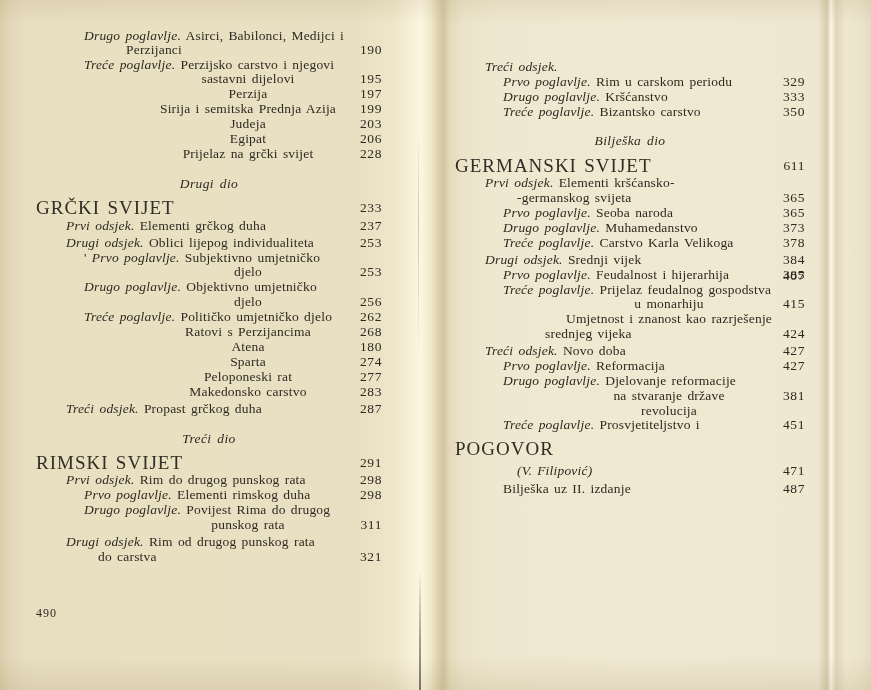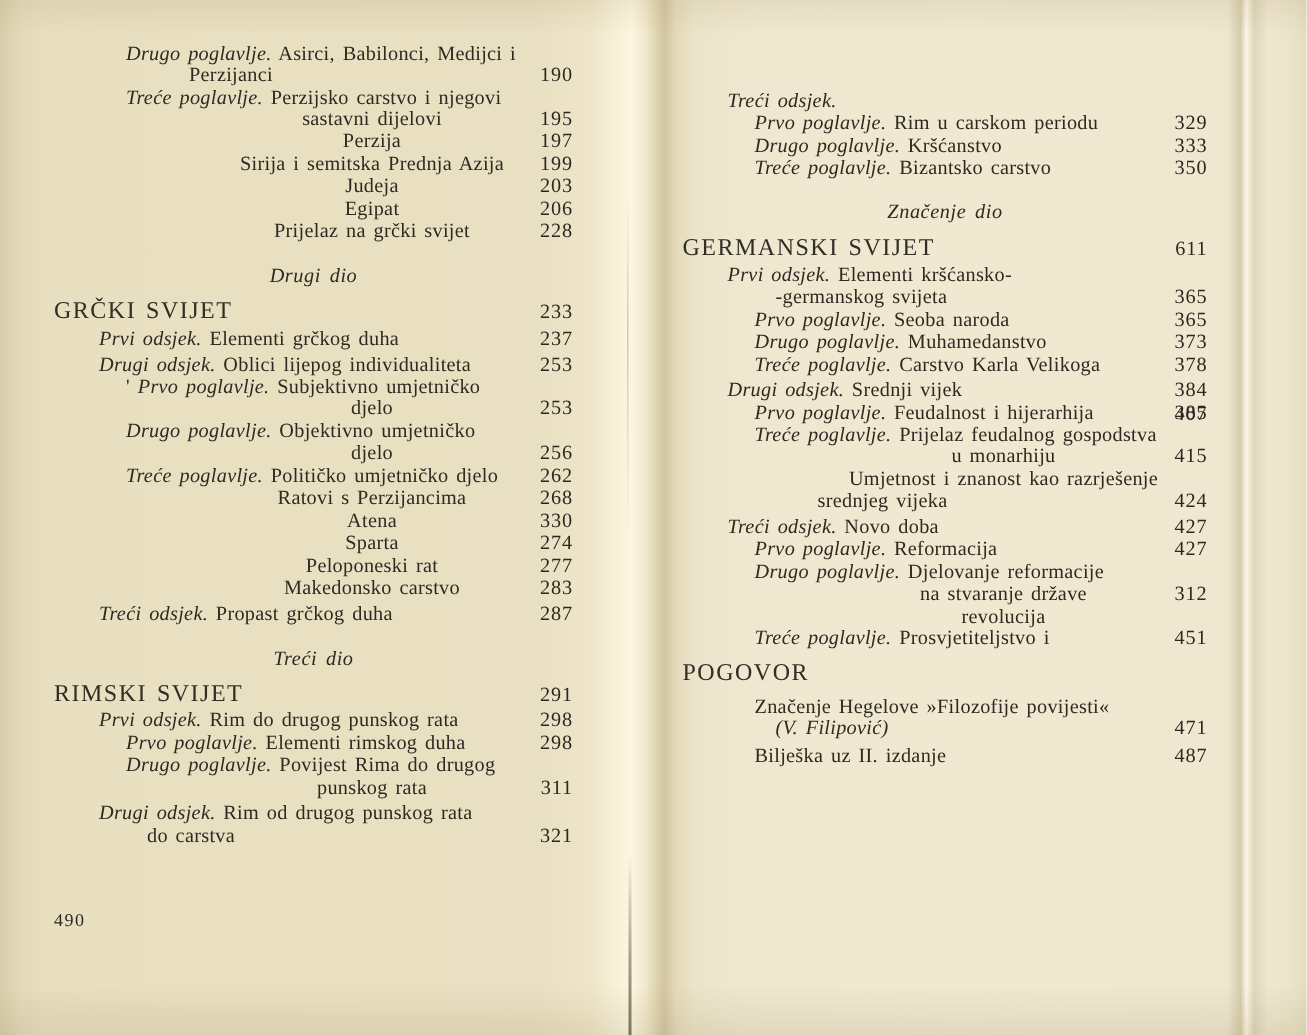--- a/index.html
+++ b/index.html
@@ -52,21 +52,21 @@
   .ind5 { margin-left:90px; }
   .it { font-style:italic; }
 
   .entry { position:relative; }
   .pagenum {
     position:absolute; right:0; bottom:0;
     font-size:13.5px; line-height:14.4px; letter-spacing:0.6px; color:#2c2820;
   }
 
   .kind-heading { margin-top:10px; }
-  .kind-heading .line { font-size:16px; letter-spacing:1px; color:#322e26; }
+  .kind-heading .line { font-size:19px; letter-spacing:1px; color:#322e26; }
   .kind-section { margin-top:3px; }
   .kind-chapter { margin-top:0.6px; }
   .kind-item    { margin-top:0.6px; }
   .kind-afterword-title { margin-top:7px; }
   .kind-afterword-item  { margin-top:4px; }
 
   .part-heading {
     text-align:center; font-style:italic;
     font-size:13.5px; line-height:14.4px; letter-spacing:0.4px; word-spacing:2px;
     margin:15px 0 10px;
@@ -139,21 +139,21 @@
         <div class="entry kind-chapter">
           <div class="line ind2"><span class="it">Treće poglavlje.</span><span class="rm"> Političko umjetničko djelo</span></div>
           <div class="pagenum">262</div>
         </div>
         <div class="entry kind-item">
           <div class="line ind4"><span class="rm">Ratovi s Perzijancima</span></div>
           <div class="pagenum">268</div>
         </div>
         <div class="entry kind-item">
           <div class="line ind4"><span class="rm">Atena</span></div>
-          <div class="pagenum">330</div>
+          <div class="pagenum">180</div>
         </div>
         <div class="entry kind-item">
           <div class="line ind4"><span class="rm">Sparta</span></div>
           <div class="pagenum">274</div>
         </div>
         <div class="entry kind-item">
           <div class="line ind4"><span class="rm">Peloponeski rat</span></div>
           <div class="pagenum">277</div>
         </div>
         <div class="entry kind-item">
@@ -200,21 +200,21 @@
           <div class="pagenum">329</div>
         </div>
         <div class="entry kind-chapter">
           <div class="line ind2"><span class="it">Drugo poglavlje.</span><span class="rm"> Kršćanstvo</span></div>
           <div class="pagenum">333</div>
         </div>
         <div class="entry kind-chapter">
           <div class="line ind2"><span class="it">Treće poglavlje.</span><span class="rm"> Bizantsko carstvo</span></div>
           <div class="pagenum">350</div>
         </div>
-        <div class="part-heading">Značenje dio</div>
+        <div class="part-heading">Bilješka dio</div>
         <div class="entry kind-heading">
           <div class="line ind0"><span class="rm">GERMANSKI SVIJET</span></div>
           <div class="pagenum">611</div>
         </div>
         <div class="entry kind-section">
           <div class="line ind1"><span class="it">Prvi odsjek.</span><span class="rm"> Elementi kršćansko-</span></div>
           <div class="line ind3"><span class="rm">-germanskog svijeta</span></div>
           <div class="pagenum">365</div>
         </div>
         <div class="entry kind-chapter">
@@ -254,32 +254,31 @@
           <div class="line ind1"><span class="it">Treći odsjek.</span><span class="rm"> Novo doba</span></div>
           <div class="pagenum">427</div>
         </div>
         <div class="entry kind-chapter">
           <div class="line ind2"><span class="it">Prvo poglavlje.</span><span class="rm"> Reformacija</span></div>
           <div class="pagenum">427</div>
         </div>
         <div class="entry kind-chapter">
           <div class="line ind2"><span class="it">Drugo poglavlje.</span><span class="rm"> Djelovanje reformacije</span></div>
           <div class="line ind4"><span class="rm">na stvaranje države</span></div>
-          <div class="pagenum">312</div>
+          <div class="pagenum">381</div>
         </div>
         <div class="entry kind-chapter">
           <div class="line ind4"><span class="rm">revolucija</span></div>
           <div class="line ind2"><span class="it">Treće poglavlje.</span><span class="rm"> Prosvjetiteljstvo i</span></div>
           <div class="pagenum">451</div>
         </div>
         <div class="entry kind-heading">
           <div class="line ind0"><span class="rm">POGOVOR</span></div>
         </div>
         <div class="entry kind-afterword-title">
-          <div class="line ind2"><span class="rm">Značenje Hegelove »Filozofije povijesti«</span></div>
           <div class="line ind3"><span class="it">(V. Filipović)</span></div>
           <div class="pagenum">471</div>
         </div>
         <div class="entry kind-afterword-item">
           <div class="line ind2"><span class="rm">Bilješka uz II. izdanje</span></div>
           <div class="pagenum">487</div>
         </div>
       </div>
   </div>
 </div>

